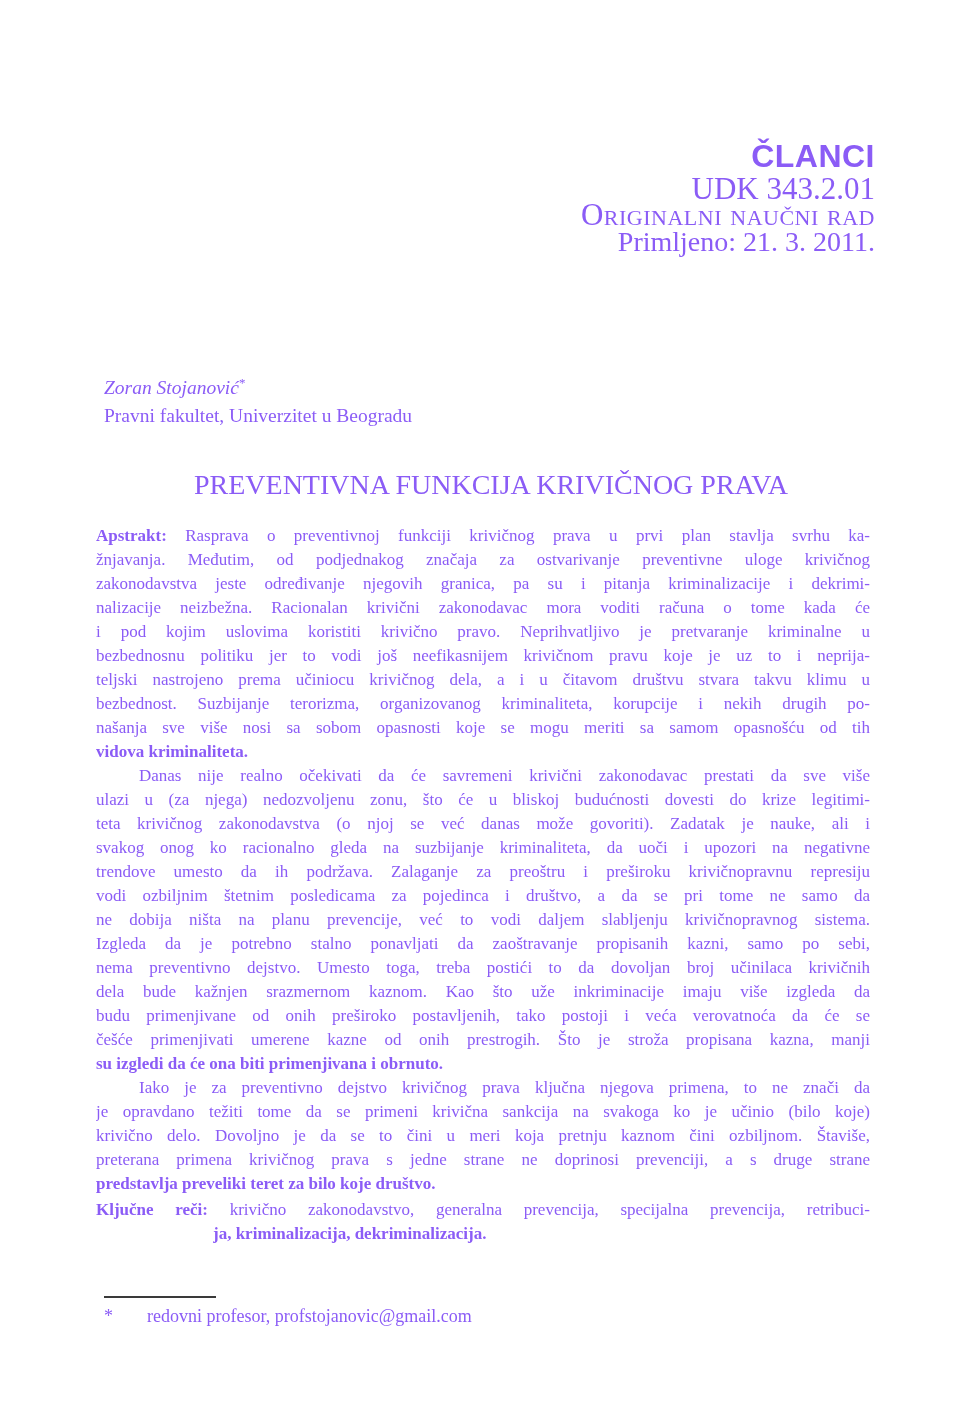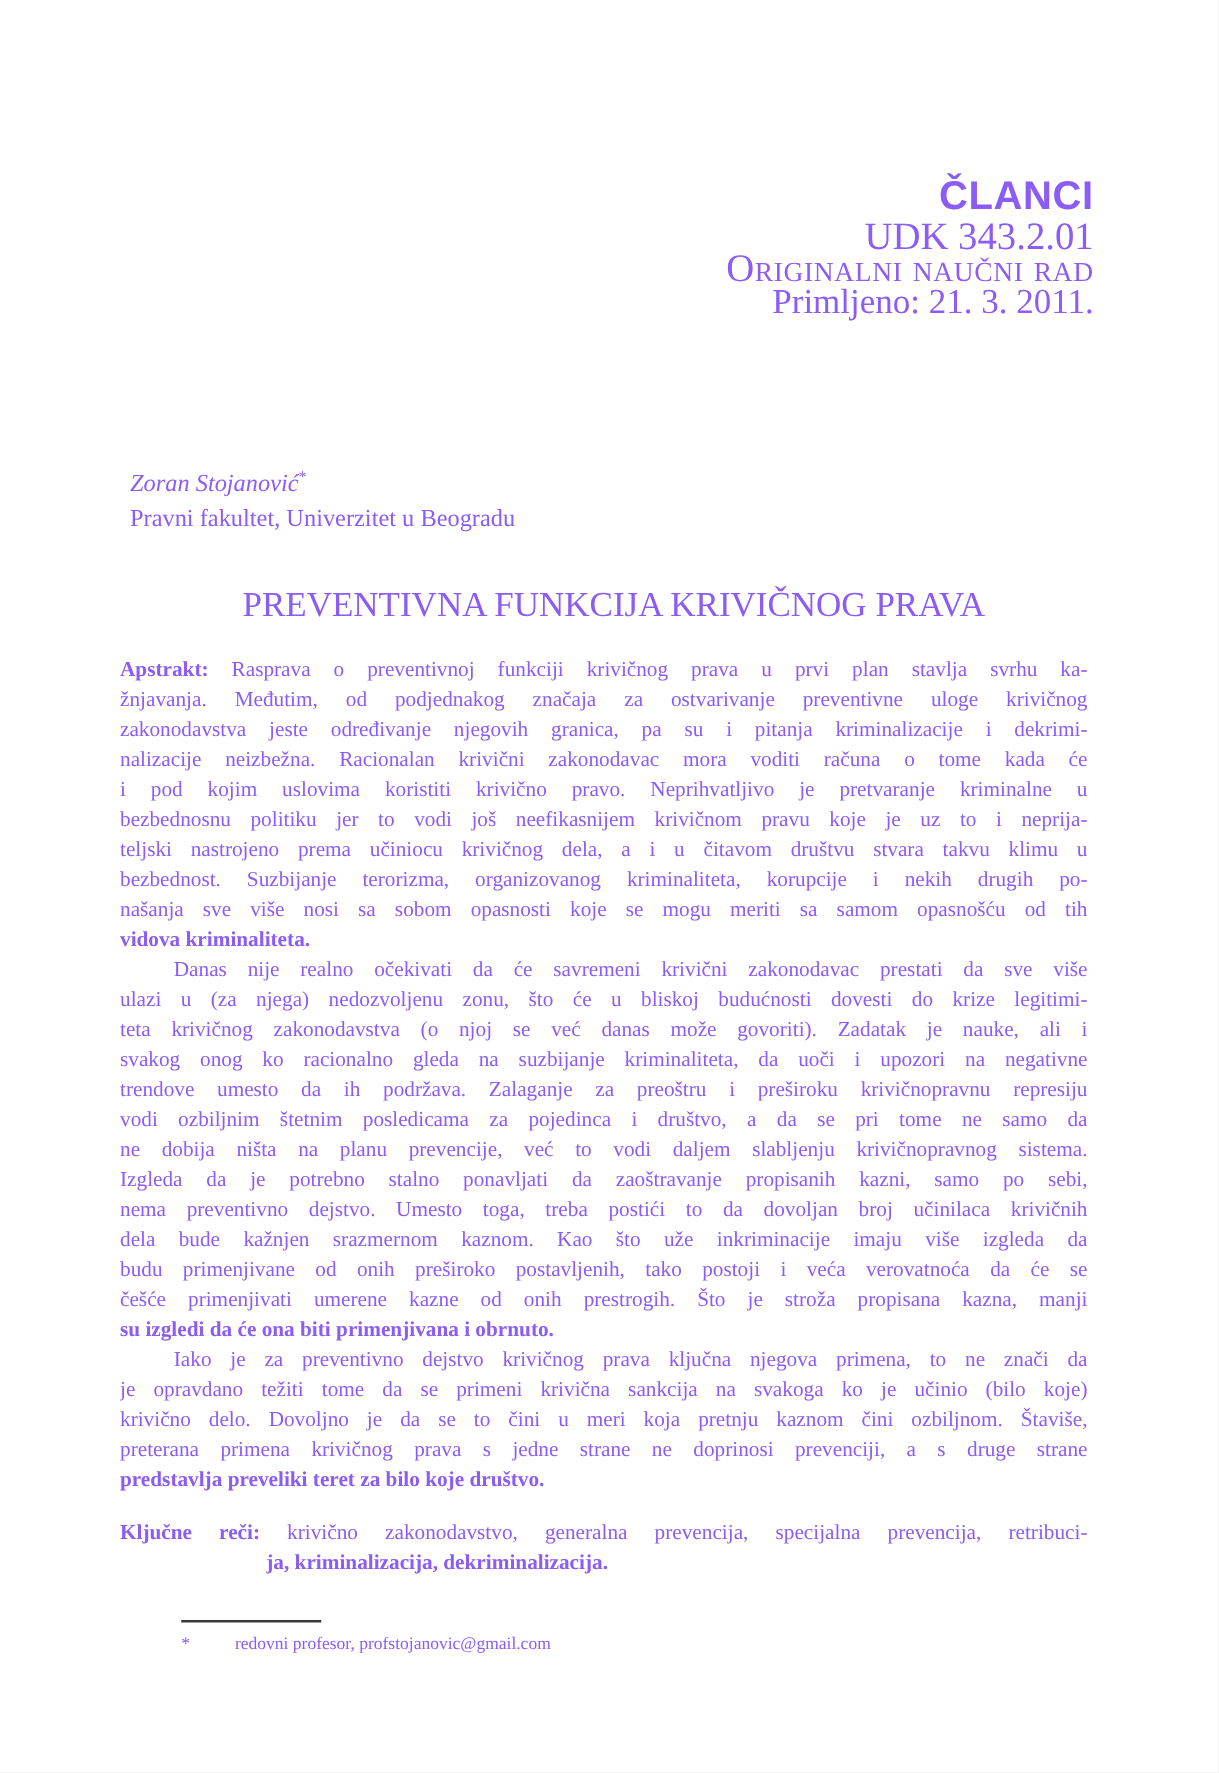--- a/index.html
+++ b/index.html
@@ -92,31 +92,30 @@
     overflow: hidden;
     white-space: normal;
   }
   .ln.last {
     text-align: right;
     text-align-last: left;
     font-weight: bold;
   }
   .ln b { font-weight: 700; }
 
-  .keywords { margin-top: 18px; }
+  .keywords { margin-top: 2px; }
 
   
   .footnote {
     position: absolute;
     top: 1296px;
     left: 104px;
     width: 774px;
-    font-size: 14px;
+    font-size: 18px;
     line-height: 22px;
-    margin-left: 41px;
   }
   .fn-rule {
     width: 112px;
     border: 0;
     border-top: 2px solid #3a3a3a;
     margin: 0 0 7px 0;
   }
   .fn-marker {
     display: inline-block;
     width: 43px;

